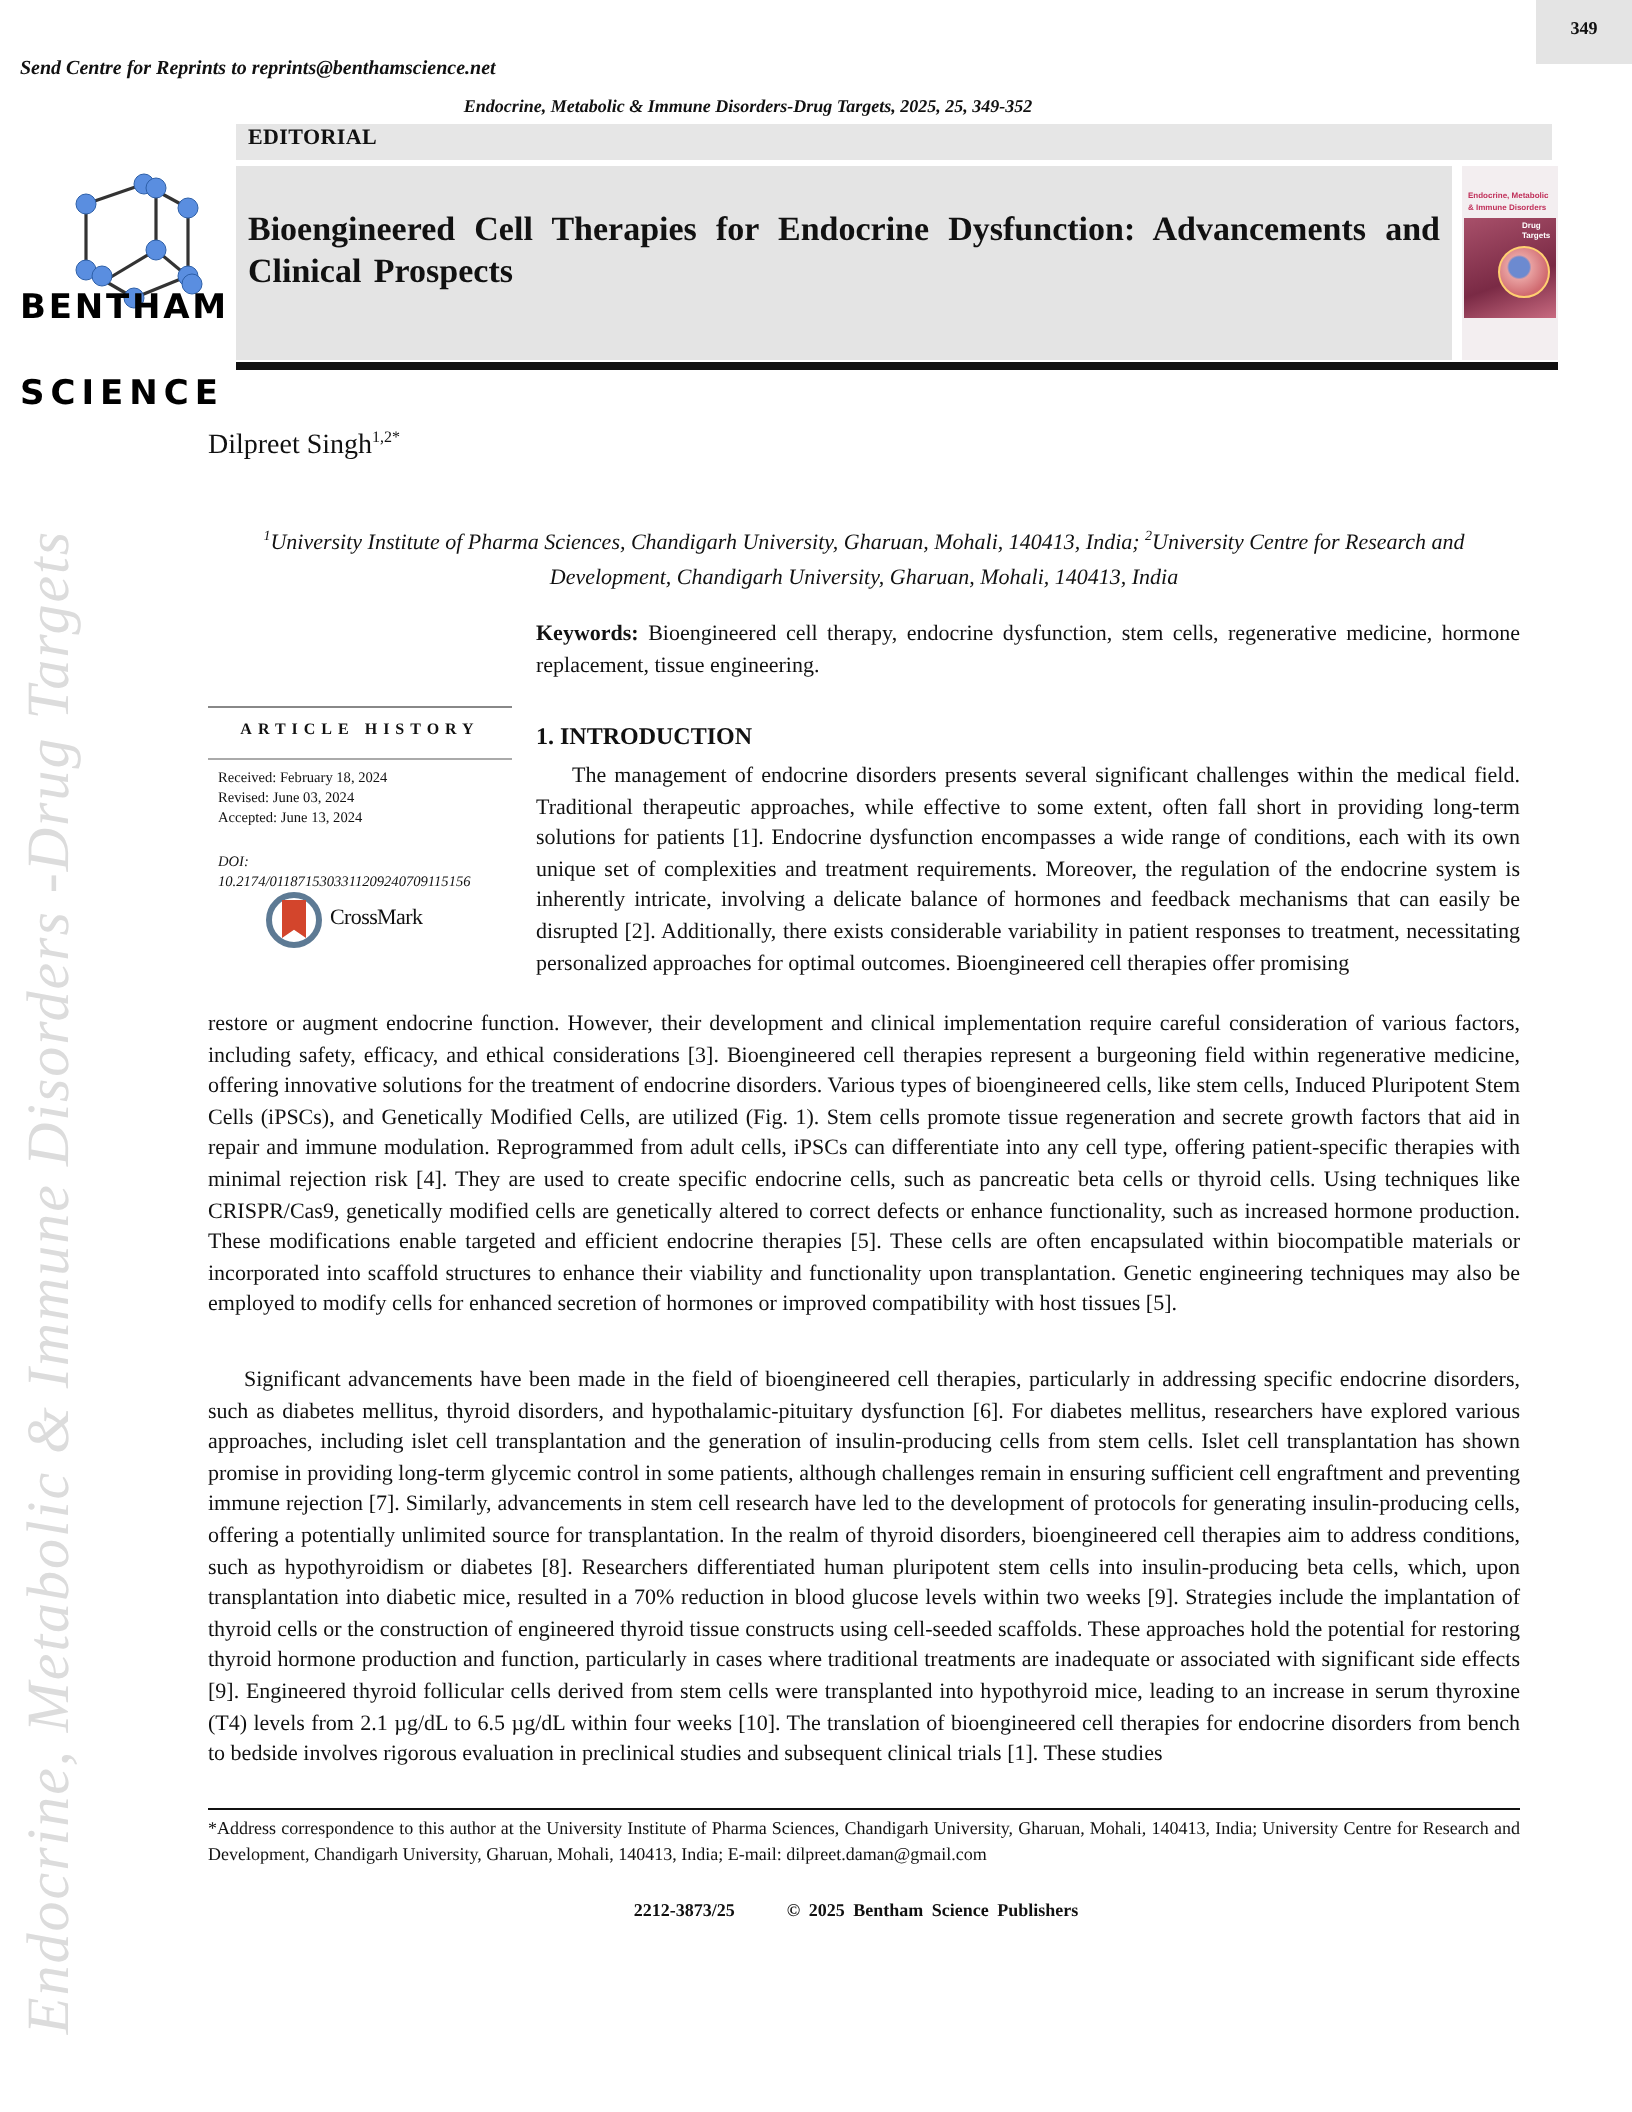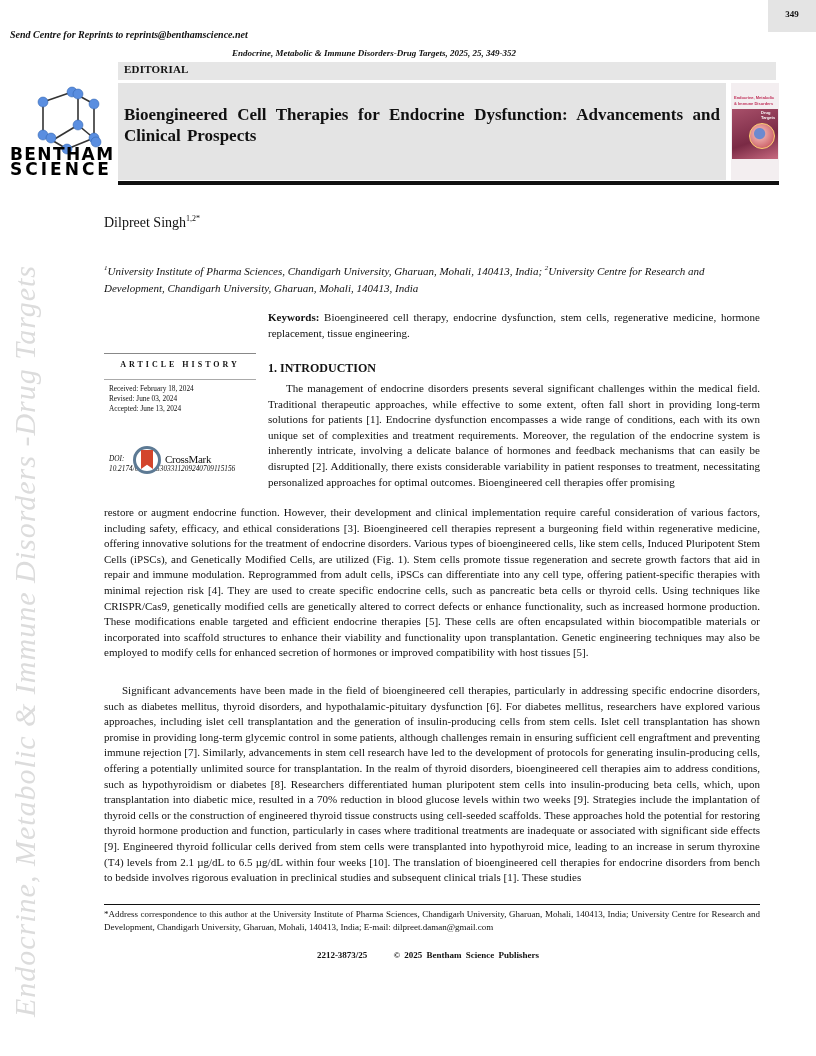--- a/index.html
+++ b/index.html
@@ -21,29 +21,29 @@
   .cover .art { position:absolute; left:1px; top:26px; width:46px; height:50px; background:linear-gradient(160deg,#a8506a,#7a2a45 60%,#c86a80); }
   .cover .circle { position:absolute; left:18px; top:40px; width:24px; height:24px; border-radius:50%; background:radial-gradient(circle at 40% 40%,#6c8ad0 0 25%,#e8a0a0 30%,#d06a70 70%); border:1px solid #ffd070; }
   .cover .bar { position:absolute; left:30px; top:27px; font-size:4px; color:#fff; font-weight:bold; font-family:"Liberation Sans",sans-serif; }
   .title { left:124px; top:104px; width:596px; font-size:17px; font-weight:bold; line-height:21px; text-align:justify; text-align-last:left; word-spacing:2px; }
   .black-rule { left:118px; top:181px; width:661px; height:4px; background:#111; }
   .logo { left:10px; top:80px; width:104px; height:100px; }
   .logo-text { left:10px; top:147px; width:104px; font-family:"DejaVu Sans","Liberation Sans",sans-serif; font-weight:bold; color:#000000; font-size:17px; line-height:15px; letter-spacing:1.4px; }
   .side-watermark { left:-472px; top:621px; width:1000px; height:40px; transform:rotate(-90deg); transform-origin:center; font-size:30px; font-style:italic; color:#dcdcdc; white-space:nowrap; text-align:center; letter-spacing:1px; }
   .author { left:104px; top:214px; font-size:14px; }
   .author sup { font-size:8px; }
-  .affil { left:104px; top:260px; width:656px; font-size:11px; font-style:italic; line-height:17px; }
+  .affil { left:104px; top:260px; width:656px; font-size:11px; font-style:italic; line-height:17px;text-align:center; }
   .affil sup { font-size:7px; }
   .keywords { left:268px; top:309px; width:492px; font-size:11px; line-height:16px; text-align:justify; }
   .keywords b { font-weight:bold; }
   .ah-rule-top { left:104px; top:353px; width:152px; height:1px; background:#888; }
   .ah-title { left:104px; top:360px; width:152px; text-align:center; font-size:8px; font-weight:bold; letter-spacing:3px; }
   .ah-rule-bot { left:104px; top:379px; width:152px; height:1px; background:#aaa; }
   .ah-lines { left:109px; top:384px; font-size:7.3px; line-height:10.2px; }
-  .doi { left:109px; top:426px; font-size:7.3px; font-style:italic; line-height:10.2px;margin-top:28px; }
+  .doi { left:109px; top:426px; font-size:7.3px; font-style:italic; line-height:10.2px; }
   .crossmark { left:133px; top:446px; width:90px; height:30px; }
   .crossmark .ring { position:absolute; left:0; top:0; width:28px; height:28px; border-radius:50%; background:#fff; border:3px solid #5d7a94; box-sizing:border-box; }
   .crossmark .flag { position:absolute; left:8px; top:4px; width:12px; height:19px; background:#d3452c; clip-path:polygon(0 0,100% 0,100% 100%,50% 78%,0 100%); }
   .crossmark .cm-label { position:absolute; left:32px; top:7px; font-size:11px; letter-spacing:-0.3px; }
   .intro-h { left:268px; top:361px; font-size:12px; font-weight:bold; }
   .body-p { font-size:11px; line-height:15.6px; text-align:justify; }
   .p1a { left:268px; top:381px; width:492px; text-indent:18px; }
   .p1b { left:104px; top:505px; width:656px; }
   .p1b .first { display:block; padding-left:164px; }
   .p2 { left:104px; top:683px; width:656px; text-indent:18px; }
@@ -83,21 +83,21 @@
       <circle cx="68" cy="45" r="5"></circle>
       <circle cx="33" cy="55" r="5"></circle>
     <circle cx="41" cy="58" r="5"></circle>
       <circle cx="57" cy="69" r="5"></circle>
       <circle cx="84" cy="58" r="5"></circle>
       <circle cx="86" cy="62" r="5"></circle>
   </g>
 </svg>
 <div class="abs logo-text">
   <div>BENTHAM</div>
-  <div style="letter-spacing:3px;">SCIENCE</div>
+  <div style="letter-spacing:3px;margin-top:28px;">SCIENCE</div>
 </div>
 
 <div class="abs editorial-box"></div>
 <div class="abs editorial">EDITORIAL</div>
 
 <div class="abs header-box"></div>
 <div class="abs title">Bioengineered Cell Therapies for Endocrine Dysfunction: Advancements and Clinical Prospects</div>
 
 <div class="abs cover">
   <div class="ct" style="top:12px;">Endocrine, Metabolic</div>

